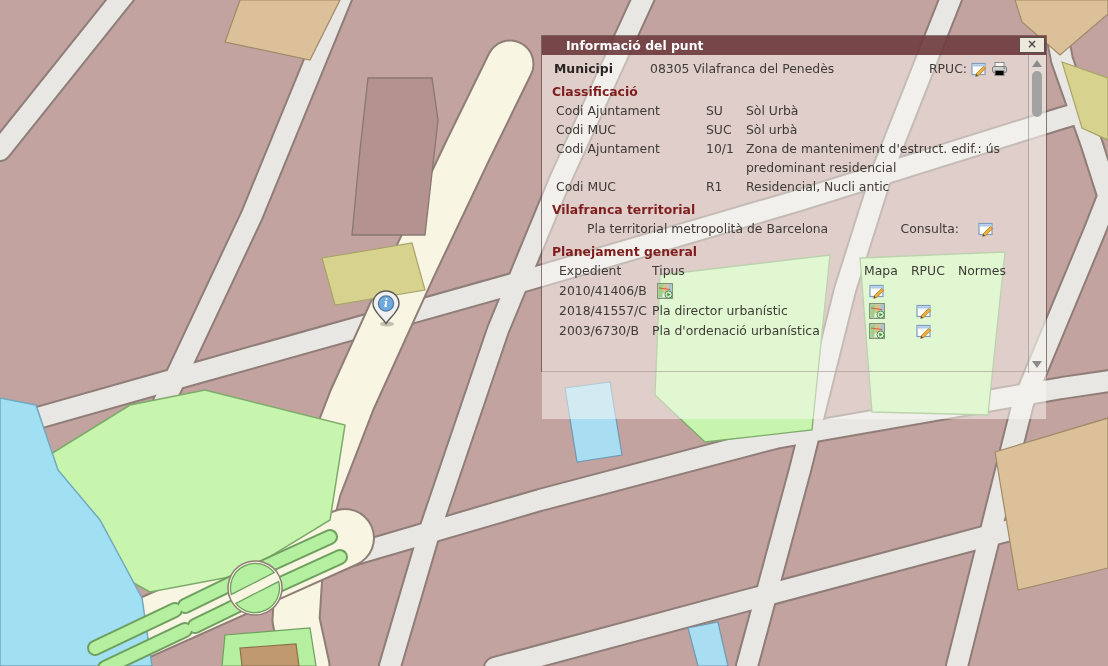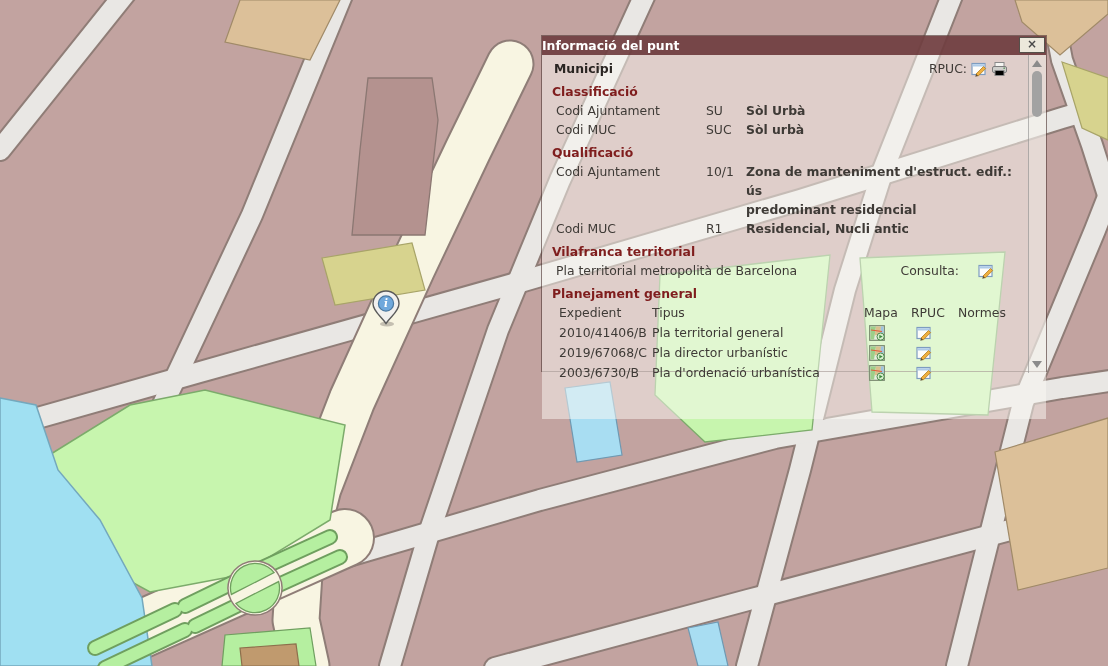--- a/index.html
+++ b/index.html
@@ -7,36 +7,36 @@
          font-family:"DejaVu Sans","Liberation Sans",sans-serif;background:#e9e7e4;}
   .stage svg.map{position:absolute;left:0;top:0;}
 
   
   .pin{position:absolute;left:371px;top:290px;width:30px;height:38px;}
 
   
   .popup{position:absolute;left:541px;top:35px;width:506px;height:337px;
          border:1px solid rgba(86,62,58,.65);box-sizing:border-box;font-size:12.4px;color:#3e3a36;}
   .popup-title{position:relative;height:19px;line-height:19px;background:rgba(112,62,64,.92);
-         color:#fff;font-weight:bold;padding-left:0;font-size:12.4px;box-sizing:border-box;}
+         color:#fff;font-weight:bold;padding-left:24px;font-size:12.4px;box-sizing:border-box;}
   .close-btn{position:absolute;top:1px;right:1px;width:26px;height:16px;background:#ece8db;
          border:1px solid #55504a;box-sizing:border-box;color:#4a4a4a;font-weight:bold;
          font-size:12px;line-height:13px;text-align:center;cursor:pointer;}
   .popup-body{position:relative;height:364px;background:rgba(252,250,243,.5);
          box-sizing:border-box;padding:4px 24px 0 10px;overflow:hidden;}
 
   .row-municipi{display:flex;align-items:center;line-height:19px;padding-left:2px;}
   .row-municipi .lbl{font-weight:bold;width:96px;color:#2a2522;}
   .rpuc-group{margin-left:auto;margin-right:14px;display:flex;align-items:center;gap:4px;text-align:right;}
 
   .sec-head{font-weight:bold;color:#7f1d1d;line-height:19px;margin-top:4px;}
   .kv{display:grid;grid-template-columns:150px 40px 1fr;line-height:19px;padding-left:4px;}
-  .kv .desc{white-space:pre-line;font-weight:bold;}
-
-  .terr-row{display:flex;align-items:flex-start;line-height:19px;padding-left:4px;}
+  .kv .desc{white-space:pre-line;}
+
+  .terr-row{display:flex;align-items:flex-start;line-height:19px;padding-left:4px;margin-left:31px;}
   .consulta-group{margin-left:auto;margin-right:28px;display:flex;align-items:center;gap:19px;}
 
   .gtable{padding-left:7px;}
   .grow{display:grid;grid-template-columns:93px 212px 47px 47px 50px;line-height:20px;align-items:center;}
   .grow .icell{display:flex;align-items:center;padding-left:5px;}
 
   
   .vscroll{position:absolute;top:0;right:0;width:17px;height:318px;
            border-left:1px solid rgba(130,130,130,.55);background:rgba(240,238,232,.35);}
   .sb-up,.sb-down{position:absolute;left:3px;width:0;height:0;cursor:pointer;}
@@ -143,20 +143,21 @@
       <span>Informació del punt</span>
       <span class="close-btn">
         <span>×</span>
       </span>
     </div>
 
     <div class="popup-body">
 
       <div class="row-municipi">
         <span class="lbl">Municipi</span>
+        <span>08305 Vilafranca del Penedès</span>
         <span class="rpuc-group">
           <span>RPUC:</span>
           <svg class="ico" width="16" height="16" viewBox="0 0 16 16">
             <rect x="1" y="2.5" width="13" height="11" fill="#fdfdfb" stroke="#7d9cc0" stroke-width="1.2"></rect>
             <rect x="1.7" y="3.2" width="11.6" height="2.3" fill="#aecbe8"></rect>
             <path d="M5,13 L12.5,5.5 L14.6,7.6 L7.1,15.1 Z" fill="#efaf3f" stroke="#b37d1e" stroke-width=".8"></path>
             <path d="M5,13 L4.3,15.7 L7.1,15.1 Z" fill="#5a4a32"></path>
           </svg>
           <svg class="ico" width="17" height="16" viewBox="0 0 17 16">
             <rect x="4" y="1.5" width="9" height="5" fill="#f6f6f2" stroke="#8a8a8a" stroke-width="1"></rect>
@@ -172,21 +173,20 @@
         <span>Codi Ajuntament</span>
         <span>SU</span>
         <span class="desc">Sòl Urbà</span>
       </div>
       <div class="kv">
         <span>Codi MUC</span>
         <span>SUC</span>
         <span class="desc">Sòl urbà</span>
       </div>
 
-      <div class="sec-head">Qualificació</div>
       <div class="kv">
         <span>Codi Ajuntament</span>
         <span>10/1</span>
         <span class="desc">Zona de manteniment d'estruct. edif.: ús
 predominant residencial</span>
       </div>
       <div class="kv">
         <span>Codi MUC</span>
         <span>R1</span>
         <span class="desc">Residencial, Nucli antic</span>
@@ -211,21 +211,20 @@
         <div class="grow">
           <span>Expedient</span>
           <span>Tipus</span>
           <span>Mapa</span>
           <span>RPUC</span>
           <span>Normes</span>
         </div>
 
         <div class="grow">
           <span>2010/41406/B</span>
-          <span>Pla territorial general</span>
           <span class="icell">
               <svg class="ico" width="16" height="16" viewBox="0 0 16 16">
             <rect x=".7" y=".7" width="14.6" height="14.6" fill="#e7eede" stroke="#78886e" stroke-width="1.2"></rect>
             <polygon points="1.5,1.5 7,1.5 5,14.5 1.5,14.5" fill="#9ccf8a"></polygon>
             <polygon points="7,1.5 12,1.5 11.5,9 5.6,10.5" fill="#d9c08e"></polygon>
             <polygon points="12,1.5 14.5,1.5 14.5,8 11.5,9" fill="#9cc3e0"></polygon>
             <path d="M2,5 L13,6.5" stroke="#e05a3a" stroke-width="1.1" fill="none"></path>
             <circle cx="11.6" cy="11.6" r="3.6" fill="#d9efd0" stroke="#4c8c4c" stroke-width="1"></circle>
             <polygon points="10.3,9.7 13.7,11.6 10.3,13.5" fill="#3f8c3f"></polygon>
           </svg>
@@ -235,21 +234,21 @@
             <rect x="1" y="2.5" width="13" height="11" fill="#fdfdfb" stroke="#7d9cc0" stroke-width="1.2"></rect>
             <rect x="1.7" y="3.2" width="11.6" height="2.3" fill="#aecbe8"></rect>
             <path d="M5,13 L12.5,5.5 L14.6,7.6 L7.1,15.1 Z" fill="#efaf3f" stroke="#b37d1e" stroke-width=".8"></path>
             <path d="M5,13 L4.3,15.7 L7.1,15.1 Z" fill="#5a4a32"></path>
           </svg>
             </span>
           <span></span>
         </div>
 
         <div class="grow">
-          <span>2019/67068/C</span>
+          <span>2018/41557/C</span>
           <span>Pla director urbanístic</span>
           <span class="icell">
               <svg class="ico" width="16" height="16" viewBox="0 0 16 16">
             <rect x=".7" y=".7" width="14.6" height="14.6" fill="#e7eede" stroke="#78886e" stroke-width="1.2"></rect>
             <polygon points="1.5,1.5 7,1.5 5,14.5 1.5,14.5" fill="#9ccf8a"></polygon>
             <polygon points="7,1.5 12,1.5 11.5,9 5.6,10.5" fill="#d9c08e"></polygon>
             <polygon points="12,1.5 14.5,1.5 14.5,8 11.5,9" fill="#9cc3e0"></polygon>
             <path d="M2,5 L13,6.5" stroke="#e05a3a" stroke-width="1.1" fill="none"></path>
             <circle cx="11.6" cy="11.6" r="3.6" fill="#d9efd0" stroke="#4c8c4c" stroke-width="1"></circle>
             <polygon points="10.3,9.7 13.7,11.6 10.3,13.5" fill="#3f8c3f"></polygon>

